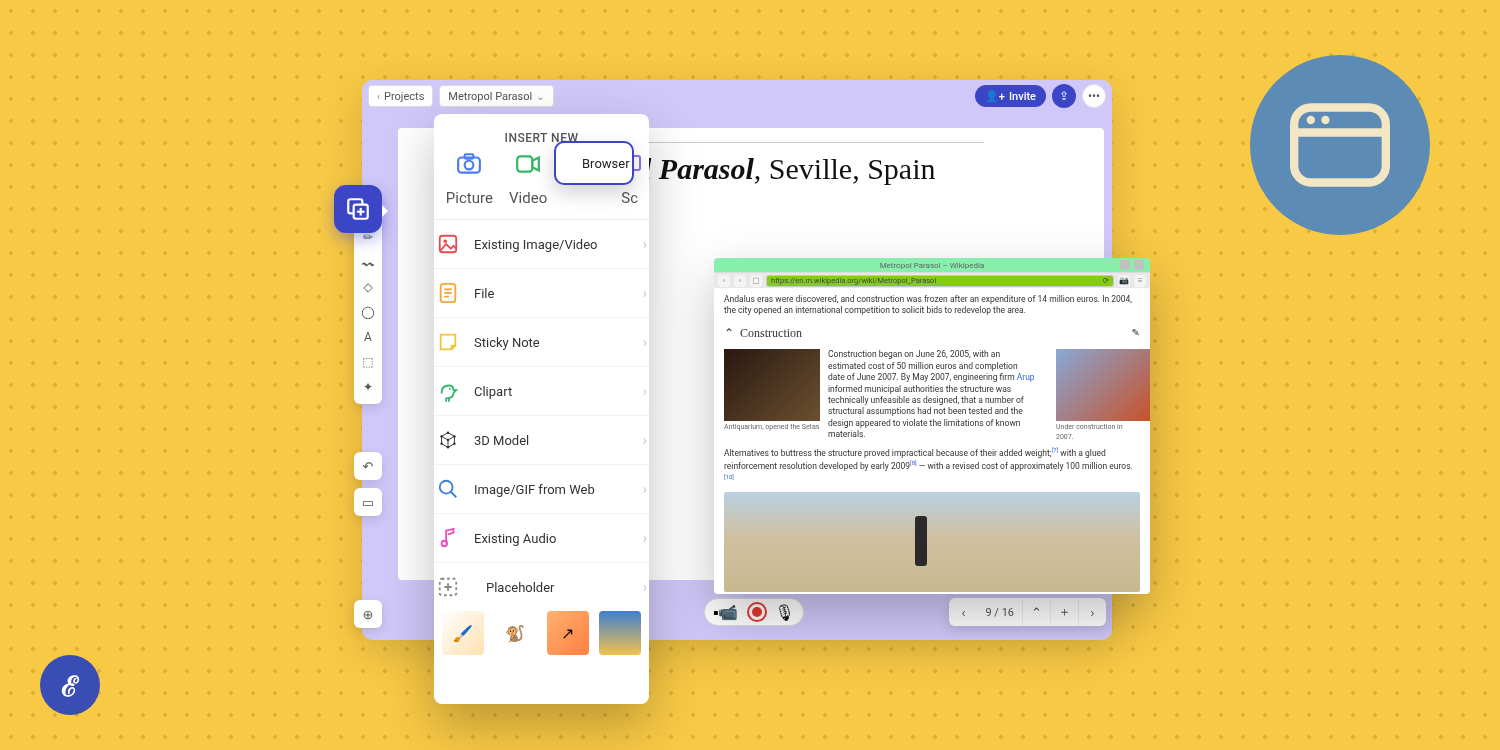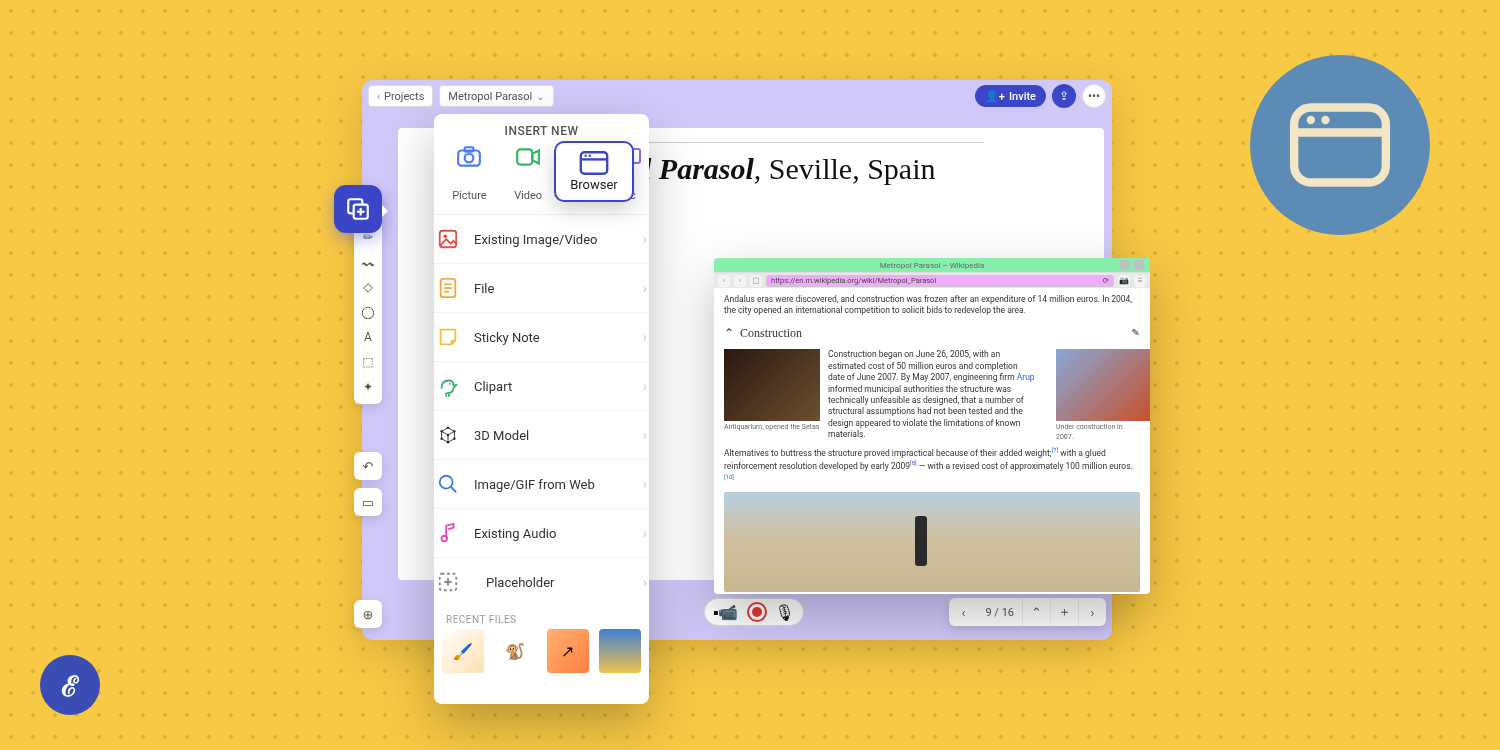--- a/index.html
+++ b/index.html
@@ -104,58 +104,58 @@
   .pager .cell:first-child{border-left:none;}
   .pager .label{padding:0 8px;font-size:11px;color:#555;}
   
   .insert-panel {
     position:absolute; left: 72px; top: 34px;
     width: 215px; height: 590px;
     background:#fff; border-radius:8px;
     box-shadow: 0 20px 50px rgba(0,0,0,.25);
     z-index: 4; overflow:hidden;
   }
-  .insert-title{ text-align:center; font-size:12px; color:#555; letter-spacing:.5px; padding:10px 0 6px; font-weight:500;}
+  .insert-title{ text-align:center; font-size:12px; color:#555; letter-spacing:.5px; padding:17px 0 6px; font-weight:500;}
   .insert-top{ display:flex; justify-content:space-around; padding:0 6px 12px; }
-  .insert-top .opt{ display:flex; flex-direction:column; align-items:center; gap:19px; font-size:11px; color:#555; width:54px;}
+  .insert-top .opt{ display:flex; flex-direction:column; align-items:center; gap:12px; font-size:15px; color:#555; width:54px;}
   .insert-top .opt.cut{ width:22px; overflow:hidden; }
   .insert-top .ico{ width:30px; height:26px; display:flex;align-items:center;justify-content:center;}
   .menu-list{ border-top:1px solid #eee; }
   .menu-item{
     display:flex; align-items:center; padding:12px 2px; border-bottom:1px solid #f2f2f2;
     font-size:13px; color:#333; cursor:pointer; position:relative;
   }
   .menu-item:last-child{border-bottom:none;gap:12px;}
   .menu-item .mi-ico{ width:24px; height:24px; margin-right:14px; display:flex;align-items:center;justify-content:center;}
   .menu-item .chevr{ margin-left:auto; color:#ccc; font-size:14px;}
   .recent-label{ font-size:10px; color:#999; padding:8px 12px 4px; letter-spacing:.5px;}
   .recent-row{ display:flex; gap:10px; padding:0 8px;}
   .thumb{width:44px;height:44px;background:#fafafa;border-radius:4px;display:flex;align-items:center;justify-content:center;}
   
   .browser-pop{
     position:absolute; left:192px; top:61px; width:80px;
     background:#fff;border:2px solid #3B46C7;border-radius:10px;
-    padding:8px 12px; display:flex;flex-direction:column;align-items:center;gap:2px;
+    padding:8px 12px; display:flex;flex-direction:row;align-items:center;gap:14px;
     z-index:6; box-shadow:0 8px 20px rgba(0,0,0,.18);
   }
   .browser-pop .lbl{font-size:13px;color:#222;}
   
   .browser {
     position:absolute; left: 714px; top: 258px;
     width: 436px; height: 336px;
     background:#fff; border-radius:4px;
     box-shadow: 0 20px 50px rgba(0,0,0,.25);
     z-index:5; overflow:hidden;
     font-size:8.5px; color:#333;
   }
   .browser .titlebar{height:14px;background:#86efac;display:flex;align-items:center;justify-content:center;font-size:8px;color:#666;position:relative;}
   .browser .tb-btn{position:absolute;top:2px;width:10px;height:10px;background:#c0c0c0;border-radius:2px;}
   .browser .navbar{height:16px;background:#e8e8e8;border-top:1px solid #dcdcdc;display:flex;align-items:center;padding:0 4px;gap:4px;}
   .navbar .navbtn{width:12px;height:12px;border-radius:3px;background:#f4f4f4;display:flex;align-items:center;justify-content:center;font-size:8px;color:#888;}
-  .navbar .urlbar{flex:1;height:12px;background:#f0abfc;border:1px solid #c8c8c8;border-radius:3px;font-size:7.5px;color:#444;padding:0 4px;display:flex;align-items:center;}
+  .navbar .urlbar{flex:1;height:12px;background:#84cc16;border:1px solid #c8c8c8;border-radius:3px;font-size:7.5px;color:#444;padding:0 4px;display:flex;align-items:center;}
   .browser .content{padding:6px 10px;line-height:1.35;}
   .browser .section-h{font-family:Georgia,serif;font-size:12px;margin:8px 0;display:flex;align-items:center;gap:6px;}
   .browser .edit-icon{margin-left:auto;font-size:10px;}
   .browser .cols{display:flex;gap:8px;margin-bottom:4px;}
   .imgbox{background:linear-gradient(135deg,#2a1810,#6b5030);}
   .imgbox2{background:linear-gradient(135deg,#88a8d8,#c85028);}
   .caption{font-size:7px;color:#666;margin-top:2px;}
   .pano{width:100%;height:100px;background:linear-gradient(180deg,#b8d0e0 0%,#d0c0a0 45%,#c8b890 100%);position:relative;margin-top:6px;border-radius:2px;overflow:hidden;}
   .pano::after{content:'';position:absolute;left:46%;top:24%;width:12px;height:50px;background:#2a2a2a;border-radius:3px;}
   .link{color:#3366cc;}
@@ -368,21 +368,20 @@
             <svg width="22" height="22" viewBox="0 0 24 24">
               <rect x="3" y="3" width="18" height="18" rx="2" fill="none" stroke="#888" stroke-width="2" stroke-dasharray="3 3"></rect>
               <line x1="12" y1="8" x2="12" y2="16" stroke="#888" stroke-width="2"></line>
               <line x1="8" y1="12" x2="16" y2="12" stroke="#888" stroke-width="2"></line>
             </svg>
           </div>
         <span>Placeholder</span>
         <span class="chevr">›</span>
       </div>
     </div>
-    <div class="recent-label">RECENT FILES</div>
     <div class="recent-row">
       <div class="thumb" style="background:linear-gradient(135deg,#fff,#ffe0b0);">🖌️</div>
       <div class="thumb" style="background:#fff;">🐒</div>
       <div class="thumb" style="background:linear-gradient(135deg,#ffb070,#ff8040);">↗</div>
       <div class="thumb" style="background:linear-gradient(#4080d0,#f0c050);"></div>
     </div>
   </div>
 
   <div class="browser-pop">
     <svg width="30" height="24" viewBox="0 0 24 20">

